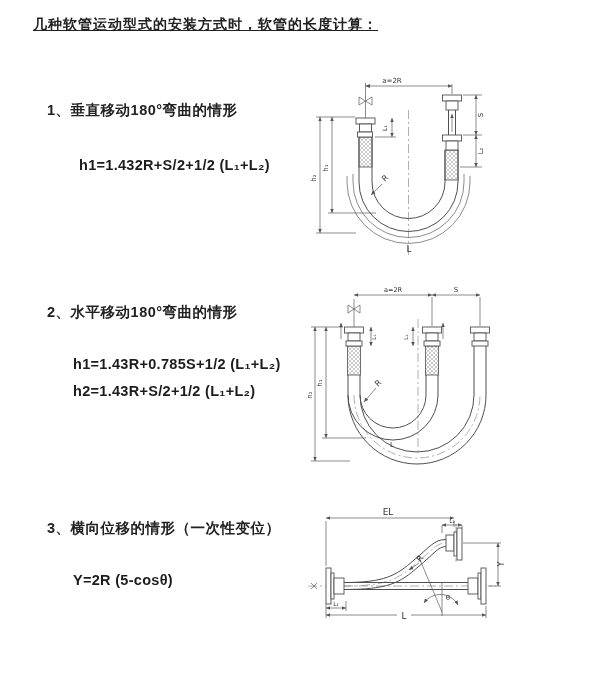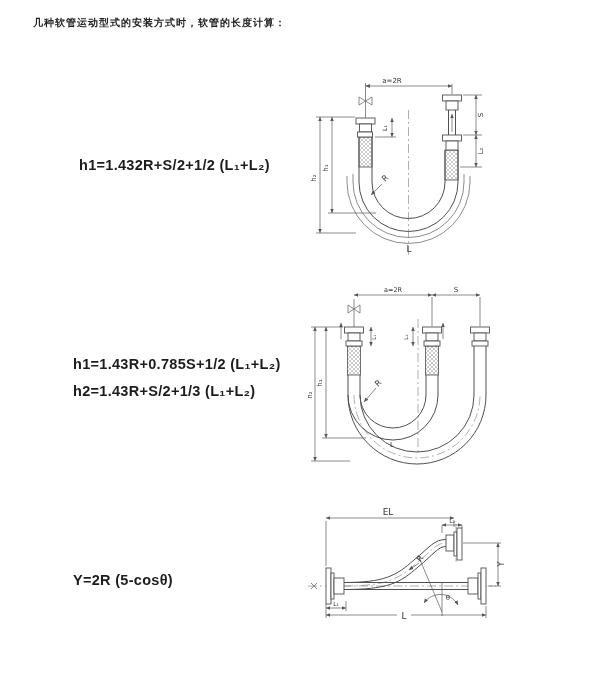--- a/index.html
+++ b/index.html
@@ -1,37 +1,38 @@
 <!DOCTYPE html>
 <html><head>
 <meta charset="utf-8">
 <style>
   html,body{margin:0;padding:0;}
   body{width:600px;height:675px;background:#ffffff;position:relative;overflow:hidden;
        font-family:"Liberation Sans","DejaVu Sans",sans-serif;}
   .page{position:absolute;inset:0;background:#fff;}
-  .title{position:absolute;left:33px;top:16px;font-size:10px;font-weight:700;color:#222;letter-spacing:1px;}
+  .title{position:absolute;left:33px;top:16px;font-size:14px;font-weight:700;color:#222;letter-spacing:1px;text-decoration:underline;}
   .sec-heading{position:absolute;font-size:14.5px;font-weight:700;color:#222;letter-spacing:.5px;}
   .formula{position:absolute;font-size:14.5px;font-weight:600;color:#1c1c1c;letter-spacing:.3px;}
   svg{position:absolute;}
   .hose{fill:none;stroke:#4f4f4f;stroke-width:1;}
   .thin{fill:none;stroke:#5a5a5a;stroke-width:.7;}
   .fit{fill:#fff;stroke:#4f4f4f;stroke-width:.9;}
   .dim{stroke:#5a5a5a;stroke-width:.7;fill:none;}
   .cl{stroke:#7a7a7a;stroke-width:.6;fill:none;stroke-dasharray:9 3 2 3;}
   .braid{fill:url(#hatch);stroke:#4f4f4f;stroke-width:.8;}
   text{fill:#333;font-family:"DejaVu Sans","Liberation Sans",sans-serif;}
 </style>
 </head>
 <body>
 
 <div class="page">
 
   <div class="title">几种软管运动型式的安装方式时，软管的长度计算：</div>
 
+  <div class="sec-heading" style="left:47px;top:101px">1、垂直移动180°弯曲的情形</div>
   <div class="formula" style="left:79px;top:157px">h1=1.432R+S/2+1/2 (L₁+L₂)</div>
 
   <svg style="left:308px;top:70px" width="220" height="190" viewBox="0 0 220 190">
     <defs>
       <marker id="arr" viewBox="0 0 10 10" refX="9" refY="5" markerWidth="7" markerHeight="7" orient="auto-start-reverse">
         <path d="M0,1 L9,5 L0,9 z" fill="#555"></path>
       </marker>
       <pattern id="hatch" width="4" height="4" patternUnits="userSpaceOnUse">
         <path d="M0,4 l4,-4 M0,0 l4,4" stroke="#999" stroke-width="0.5"></path>
       </pattern>
@@ -90,22 +91,23 @@
       <text x="8" y="108" text-anchor="middle" transform="rotate(-90 8 108)">h₂</text>
       <text x="20" y="98" text-anchor="middle" transform="rotate(-90 20 98)">h₁</text>
       <text x="175" y="45" text-anchor="middle" transform="rotate(-90 175 45)">S</text>
       <text x="175" y="81" text-anchor="middle" transform="rotate(-90 175 81)">L₂</text>
       <text x="79" y="58" text-anchor="middle" transform="rotate(-90 79 58)" font-size="6">L₁</text>
       <text x="79" y="110" text-anchor="middle" font-size="8" transform="rotate(-45 79 110)">R</text>
       <text x="101" y="182" text-anchor="middle" font-size="9">L</text>
     </g>
   </svg>
 
+  <div class="sec-heading" style="left:47px;top:303px">2、水平移动180°弯曲的情形</div>
   <div class="formula" style="left:73px;top:356px">h1=1.43R+0.785S+1/2 (L₁+L₂)</div>
-  <div class="formula" style="left:73px;top:383px">h2=1.43R+S/2+1/3 (L₁+L₂)</div>
+  <div class="formula" style="left:73px;top:383px">h2=1.43R+S/2+1/2 (L₁+L₂)</div>
 
   <svg style="left:308px;top:283px" width="220" height="185" viewBox="0 0 220 185">
     <g>
       <path class="cl" d="M110,36 V172"></path>
       <path class="cl" d="M46,112 A63 63 0 0 0 172,112"></path>
     </g>
 
     <g>
       <path class="hose" d="M40,92 V112 A45 45 0 0 0 130,112 V92"></path>
       <path class="hose" d="M52,92 V112 A33 33 0 0 0 118,112 V92"></path>
@@ -154,20 +156,21 @@
       <text x="148" y="9" text-anchor="middle">S</text>
       <text x="3.5" y="112" text-anchor="middle" transform="rotate(-90 3.5 112)">h₂</text>
       <text x="14" y="100" text-anchor="middle" transform="rotate(-90 14 100)">h₁</text>
       <text x="68" y="54" text-anchor="middle" transform="rotate(-90 68 54)" font-size="5.5">L₁</text>
       <text x="100" y="54" text-anchor="middle" transform="rotate(-90 100 54)" font-size="5.5">L₂</text>
       <text x="72" y="102" text-anchor="middle" font-size="8" transform="rotate(-45 72 102)">R</text>
       <text x="84" y="164" text-anchor="middle" font-size="7">L</text>
     </g>
   </svg>
 
+  <div class="sec-heading" style="left:47px;top:519px">3、横向位移的情形（一次性变位）</div>
   <div class="formula" style="left:73px;top:572px">Y=2R (5-cosθ)</div>
 
   <svg style="left:300px;top:502px" width="210" height="130" viewBox="0 0 210 130">
     <g>
       <path class="cl" d="M8,84 H196"></path>
       <path class="cl" d="M156,22 V60"></path>
       <path class="cl" d="M44,84 C86,84 98,77.5 116,61.5 C132,48.5 136,41 146,41"></path>
       <path class="thin" d="M11,81 L17,87 M11,87 L17,81"></path>
     </g>
 

